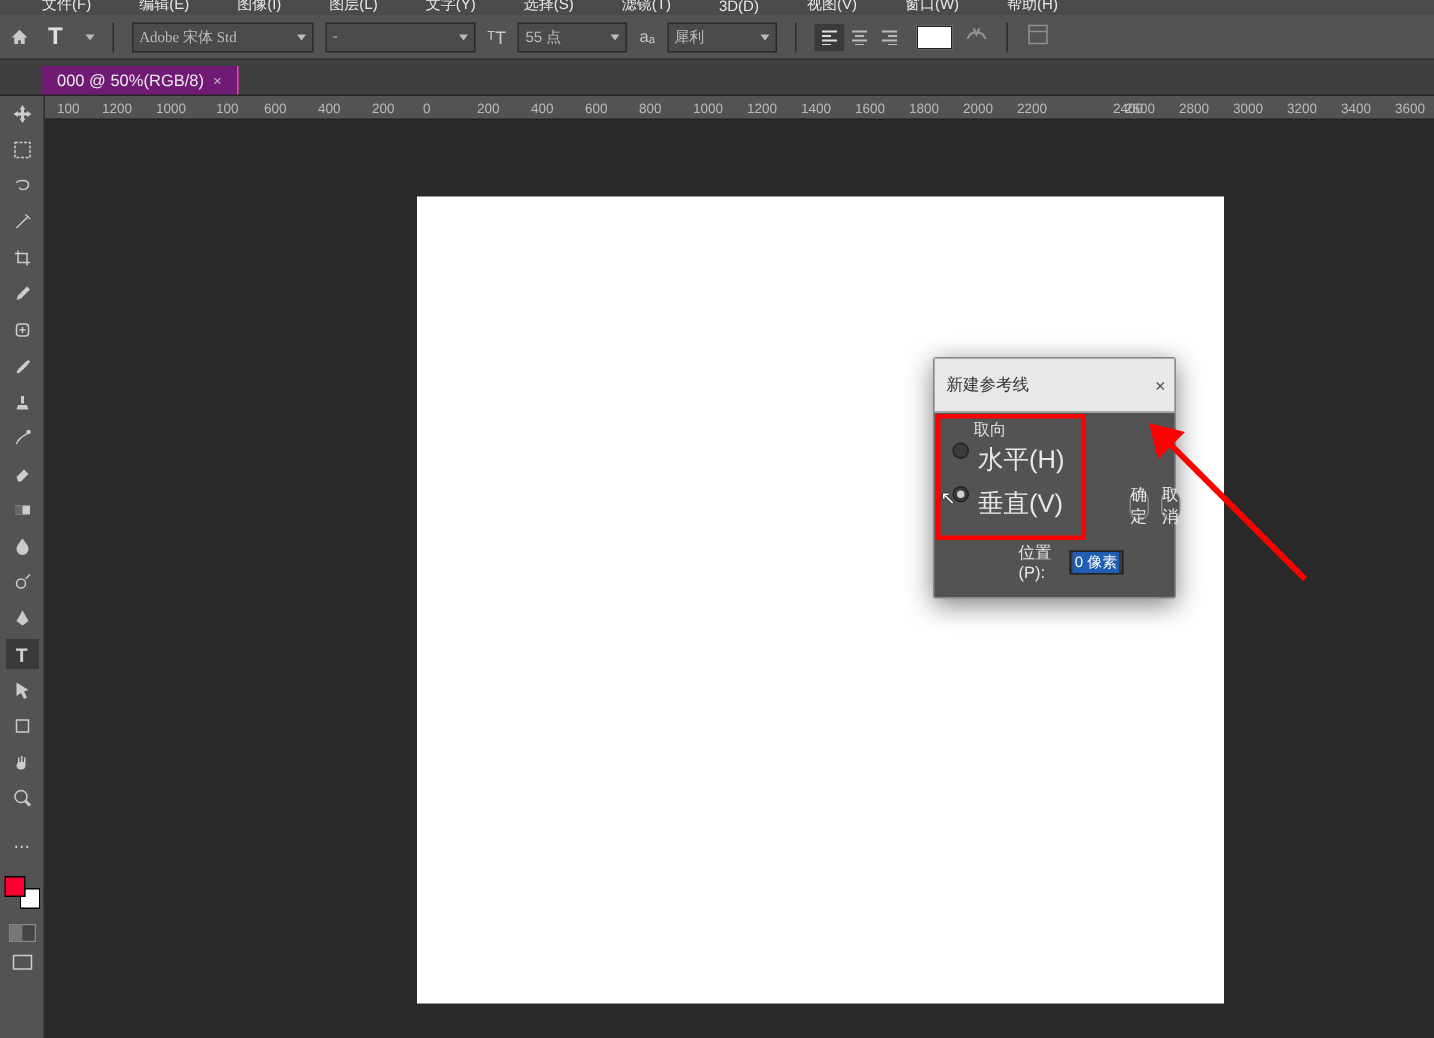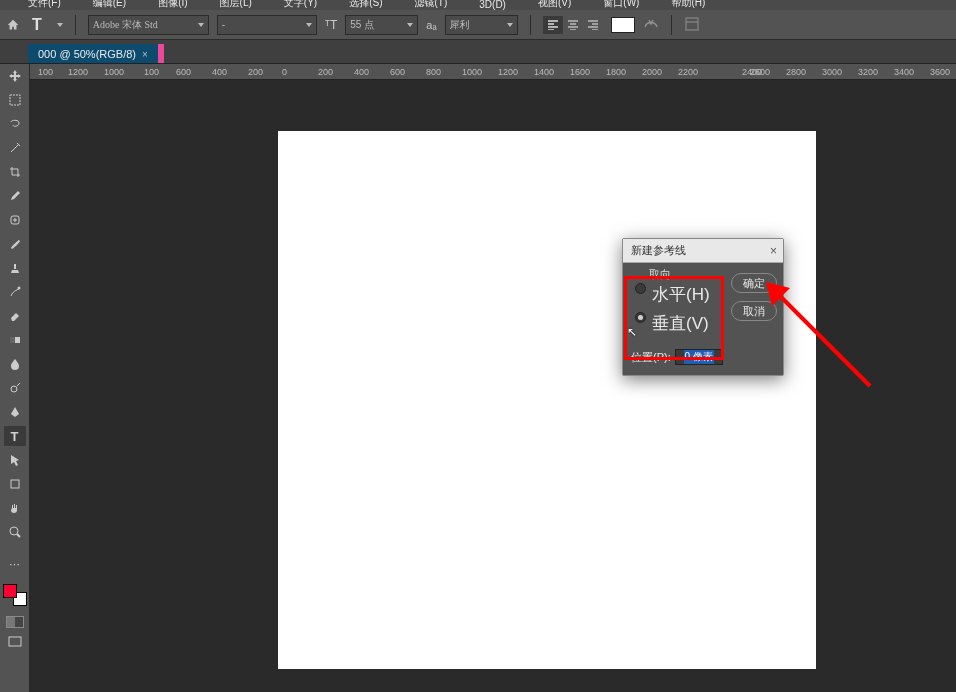--- a/index.html
+++ b/index.html
@@ -60,22 +60,22 @@
 
   
   .tabbar {
     height: 24px;
     background: #3f3f3f;
     border-bottom: 1px solid #222;
     display:flex; align-items:flex-end;
   }
   .tab {
     padding: 4px 10px 3px 10px;
-    background:#0c4a6e;
-    border-right:6px solid #ec4899;
+    background:#701a75;
+    border-right:1px solid #ec4899;
     display:flex; align-items:center; gap:6px;
     font-size:11px; color:#eaeaea;
     margin-left: 28px;
   }
   .tab-close { font-size:10px; color:#bbb; }
 
   
   .main {
     display:flex;
     height: calc(692px - 10px - 30px - 24px);
@@ -131,21 +131,21 @@
   
   .dialog {
     position:absolute;
     left:592px; top:174px; width:162px;
     background:#535353;
     border:1px solid #888;
     border-radius:2px;
     box-shadow:0 4px 18px rgba(0,0,0,.5);
   }
   .dlg-titlebar {
-    height:24px; background:#e8e8e8; color:#333;
+    height:36px; background:#e8e8e8; color:#333;
     display:flex; align-items:center; justify-content:space-between;
     padding:0 6px 0 8px; font-size:11px;
     border-bottom:1px solid #aaa;
   }
   .dlg-close { font-size:12px; color:#555; cursor:pointer; }
   .dlg-body {
     display:flex; padding:6px 6px 10px 8px; gap:4px;
   }
   .dlg-left { flex:1; position:relative; }
   .fieldset-label {
@@ -154,28 +154,28 @@
   }
   .radio-row { display:flex; gap:6px; font-size:17px; color:#e8e8e8; margin-top:6px; padding-left:4px;}
   .radio {
     width:11px; height:11px; border-radius:50%;
     border:1px solid #222; background:#3a3a3a;
     display:inline-flex; align-items:center; justify-content:center;
   }
   .radio.checked::after{
     content:""; width:5px; height:5px; border-radius:50%; background:#d0d0d0;
   }
-  .pos-row { display:flex; align-items:center; gap:4px; margin-top:14px; font-size:11px; color:#e8e8e8; padding-left:0;}
+  .pos-row { display:flex; align-items:center; gap:4px; margin-top:14px; font-size:11px; color:#e8e8e8; padding-left:0;margin-left:48px;}
   .pos-input {
     width:48px; height:16px; background:#3a3a3a; border:1px solid #222;
     display:flex; align-items:center; justify-content:center;
     color:#fff; font-size:10px;
   }
   .pos-input .sel { background:#1f5eb3; padding:0 1px; }
-  .dlg-right { width:46px; display:flex; flex-direction:column; gap:8px; padding-top:4px;}
+  .dlg-right { width:46px; display:flex; flex-direction:row; gap:8px; padding-top:4px;align-items:center;}
   .dlg-btn {
     height:20px; border:1px solid #888; border-radius:10px;
     background:#535353; color:#e8e8e8; font-size:11px;
     display:flex; align-items:center; justify-content:center;
   }
 
   
   .red-box {
     position:absolute; border:3px solid #ff0000;
     left:594px; top:212px; width:100px; height:84px;

